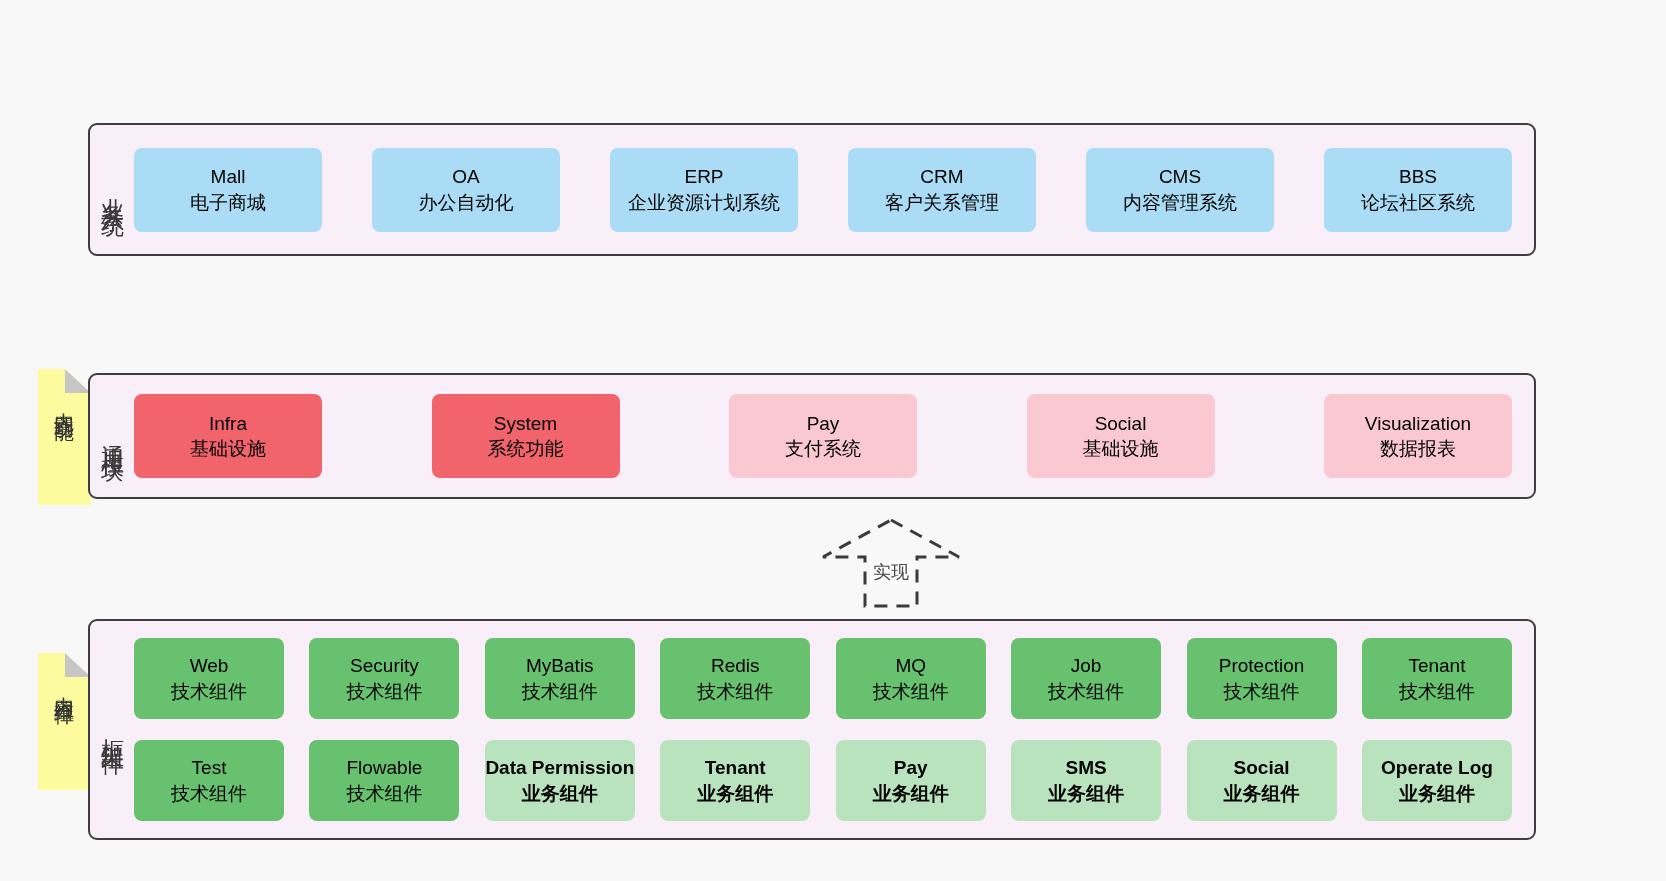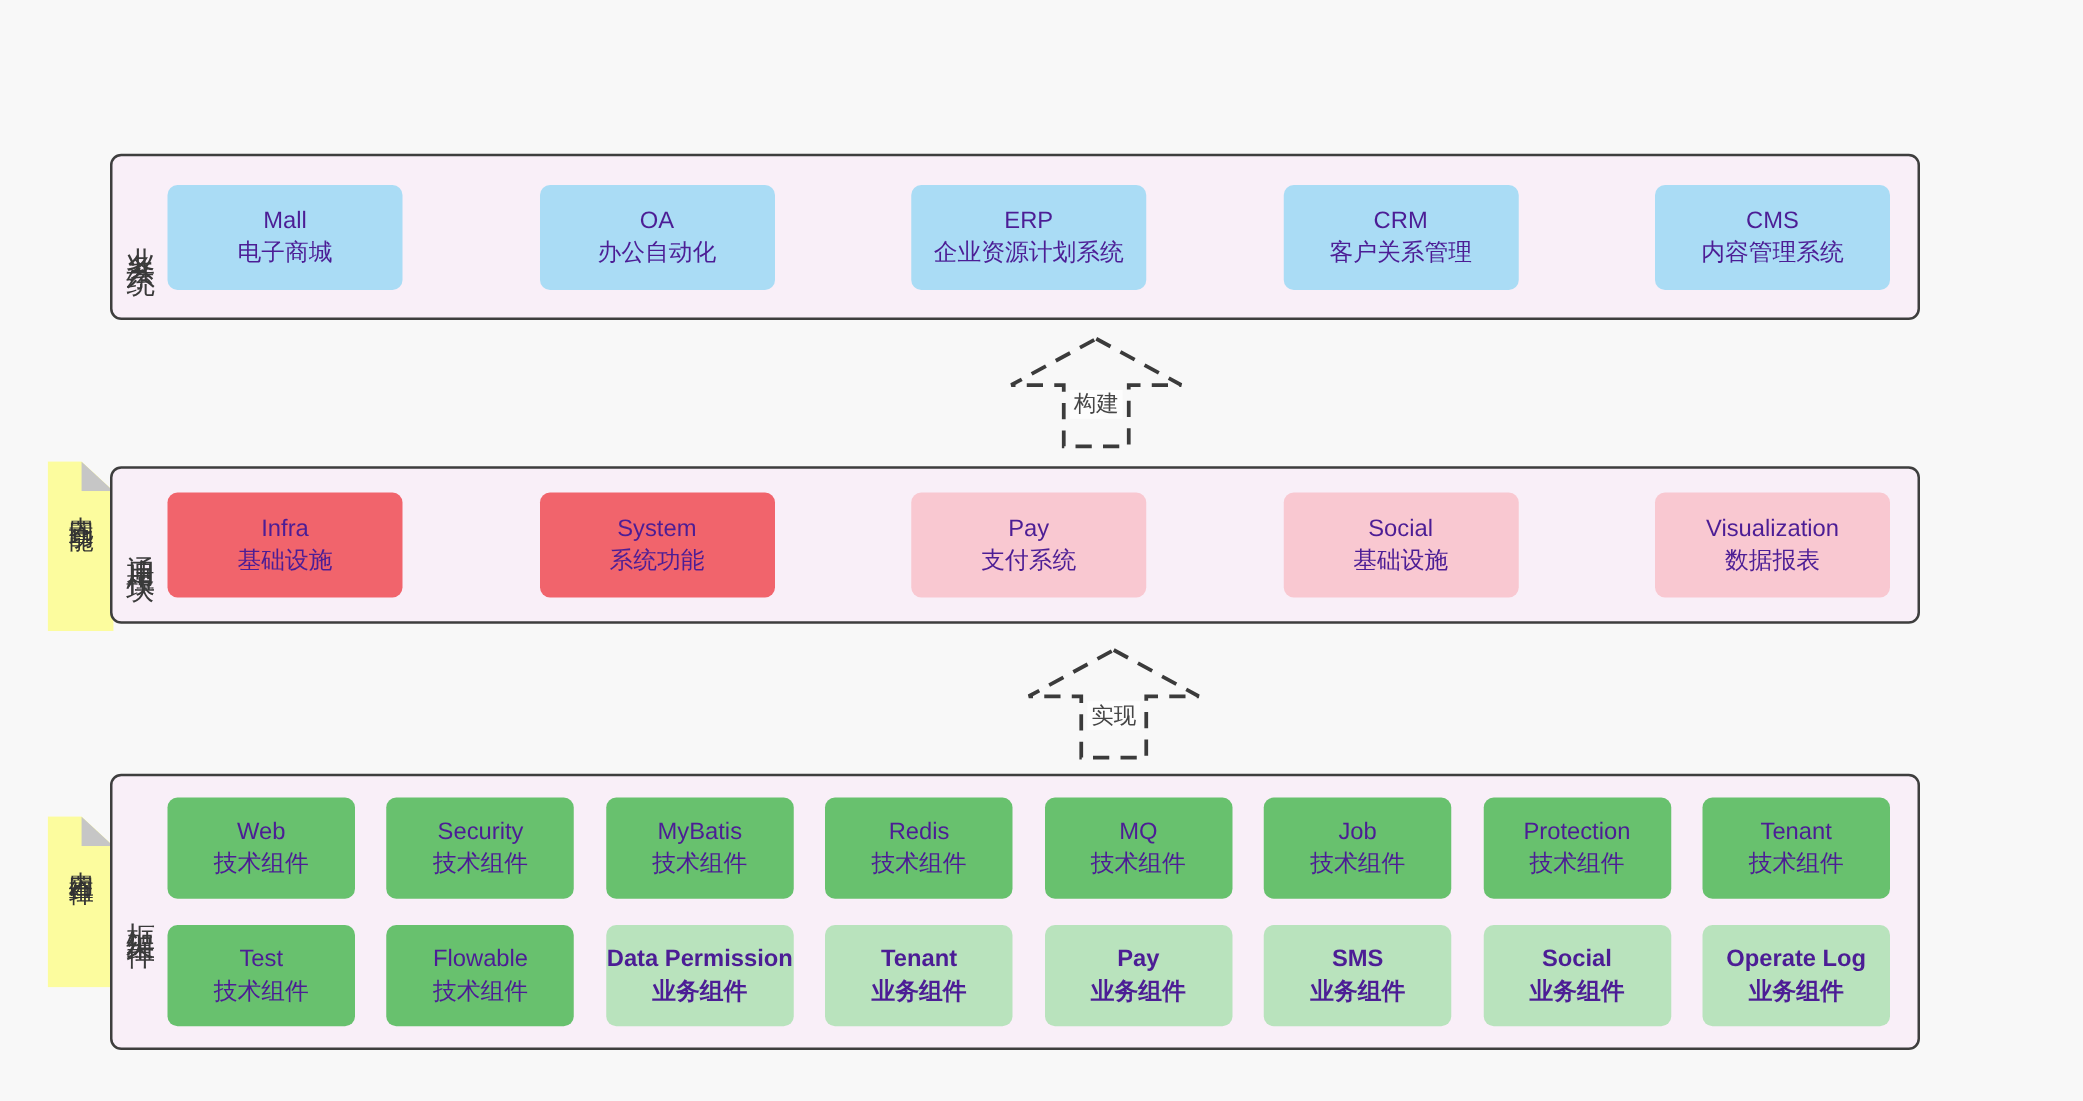--- a/index.html
+++ b/index.html
@@ -27,21 +27,21 @@
     padding:0 22px 0 10px;
   }
   .content-col{
     flex:1;display:flex;flex-direction:column;justify-content:center;
     gap:21px;padding:0 22px 0 10px;
   }
   .row8{display:flex;justify-content:space-between;}
   .box{
     box-sizing:border-box;border-radius:8px;
     display:flex;flex-direction:column;align-items:center;justify-content:center;
-    text-align:center;line-height:1.32;font-size:19px;color:#4c1d95;
+    text-align:center;line-height:1.32;font-size:19px;color:#000000;
   }
   .b6{width:188px;height:84px;}
   .b8{width:150px;height:81px;}
   .blue{background:#aadcf5;}
   .red{background:#f1646c;}
   .pink{background:#f9c8d1;}
   .green{background:#68c16e;}
   .green-light{background:#b9e3bd;font-weight:bold;}
   .note{
     position:absolute;width:53px;box-sizing:border-box;
@@ -100,29 +100,27 @@
         <div>企业资源计划系统</div>
       </div>
       <div class="box b6 blue">
         <div>CRM</div>
         <div>客户关系管理</div>
       </div>
       <div class="box b6 blue">
         <div>CMS</div>
         <div>内容管理系统</div>
       </div>
+      <div class="box b6 blue">
+        <div>BBS</div>
+        <div>论坛社区系统</div>
+      </div>
     </div>
   </div>
 
-  <div class="arrow a1">
-    <svg width="140" height="92" viewBox="0 0 140 92">
-      <polygon points="70,3 138,40 96,40 96,89 44,89 44,40 2,40" fill="none" stroke="#3b3b3b" stroke-width="3" stroke-dasharray="13 9"></polygon>
-    </svg>
-    <span class="arrow-label">构建</span>
-  </div>
 
   <div class="panel p2">
     <div class="vlabel">通用模块</div>
     <div class="content">
       <div class="box b6 red">
         <div>Infra</div>
         <div>基础设施</div>
       </div>
       <div class="box b6 red">
         <div>System</div>

